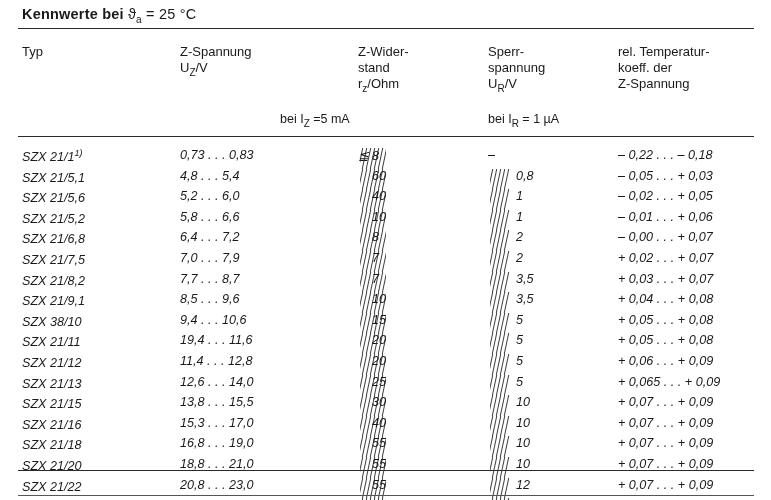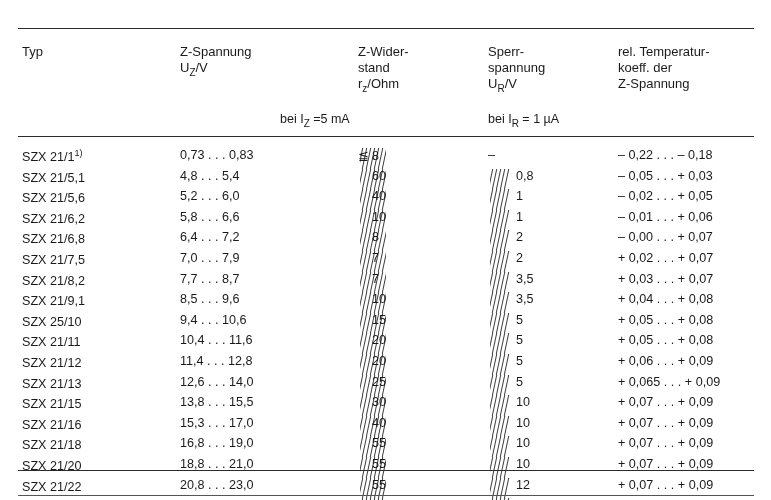--- a/index.html
+++ b/index.html
@@ -94,20 +94,21 @@
     position: absolute;
     left: 0;
     top: 148px;
     width: 771px;
   }
   .row {
     position: relative;
     height: 20.6px;
     font-size: 12.6px;
     white-space: nowrap;
+    font-style: italic;
   }
   .cell {
     position: absolute;
     top: 0;
   }
   .k-typ  { left: 22px; }
   .k-uz   { left: 180px; }
   .k-rz   { left: 358px; }
   .k-ur   { left: 488px; }
   .k-tk   { left: 618px; }
@@ -156,20 +157,26 @@
     top: 474px;
     font-size: 12.4px;
     white-space: nowrap;
   }
 </style>
 </head>
 <body>
 
 <div class="page">
 
+  <div class="title-row">
+    <span class="tt">Kennwerte bei</span>
+    <span>ϑ</span><span class="sub">a</span>
+    <span>=</span>
+    <span>25 °C</span>
+  </div>
 
   <hr class="rule hr-top">
 
   <div class="colhead c1">
     <div>Typ</div>
   </div>
 
   <div class="colhead c2">
     <div>Z-Spannung</div>
     <div>
@@ -267,21 +274,21 @@
           <i style="left: 0px;"></i>
           <i style="left: 4px;"></i>
           <i style="left: 8px;"></i>
           <i style="left: 12px;"></i>
           <i style="left: 16px;"></i>
         </div>
         <div class="cell k-ur" style="left: 516px;">1</div>
         <div class="cell k-tk">– 0,02 . . . + 0,05</div>
       </div>
       <div class="row">
-        <div class="cell k-typ"><span>SZX 21/6,2</span><span class="supn"></span></div>
+        <div class="cell k-typ"><span>SZX 21/5,2</span><span class="supn"></span></div>
         <div class="cell k-uz">5,8  . . .   6,6</div>
         <div class="hatch">
           <i style="left: 0px;"></i>
           <i style="left: 4px;"></i>
           <i style="left: 8px;"></i>
           <i style="left: 12px;"></i>
           <i style="left: 16px;"></i>
           <i style="left: 20px;"></i>
           <i style="left: 24px;"></i>
         </div>
@@ -382,21 +389,21 @@
           <i style="left: 0px;"></i>
           <i style="left: 4px;"></i>
           <i style="left: 8px;"></i>
           <i style="left: 12px;"></i>
           <i style="left: 16px;"></i>
         </div>
         <div class="cell k-ur" style="left: 516px;">3,5</div>
         <div class="cell k-tk">+ 0,04 . . . + 0,08</div>
       </div>
       <div class="row">
-        <div class="cell k-typ"><span>SZX 25/10</span><span class="supn"></span></div>
+        <div class="cell k-typ"><span>SZX 38/10</span><span class="supn"></span></div>
         <div class="cell k-uz">9,4  . . . 10,6</div>
         <div class="hatch">
           <i style="left: 0px;"></i>
           <i style="left: 4px;"></i>
           <i style="left: 8px;"></i>
           <i style="left: 12px;"></i>
           <i style="left: 16px;"></i>
           <i style="left: 20px;"></i>
           <i style="left: 24px;"></i>
         </div>
@@ -406,21 +413,21 @@
           <i style="left: 4px;"></i>
           <i style="left: 8px;"></i>
           <i style="left: 12px;"></i>
           <i style="left: 16px;"></i>
         </div>
         <div class="cell k-ur" style="left: 516px;">5</div>
         <div class="cell k-tk">+ 0,05 . . . + 0,08</div>
       </div>
       <div class="row">
         <div class="cell k-typ"><span>SZX 21/11</span><span class="supn"></span></div>
-        <div class="cell k-uz">10,4  . . . 11,6</div>
+        <div class="cell k-uz">19,4  . . . 11,6</div>
         <div class="hatch">
           <i style="left: 0px;"></i>
           <i style="left: 4px;"></i>
           <i style="left: 8px;"></i>
           <i style="left: 12px;"></i>
           <i style="left: 16px;"></i>
           <i style="left: 20px;"></i>
           <i style="left: 24px;"></i>
         </div>
         <div class="cell k-rz"><span class="le"></span><span>20</span></div>

